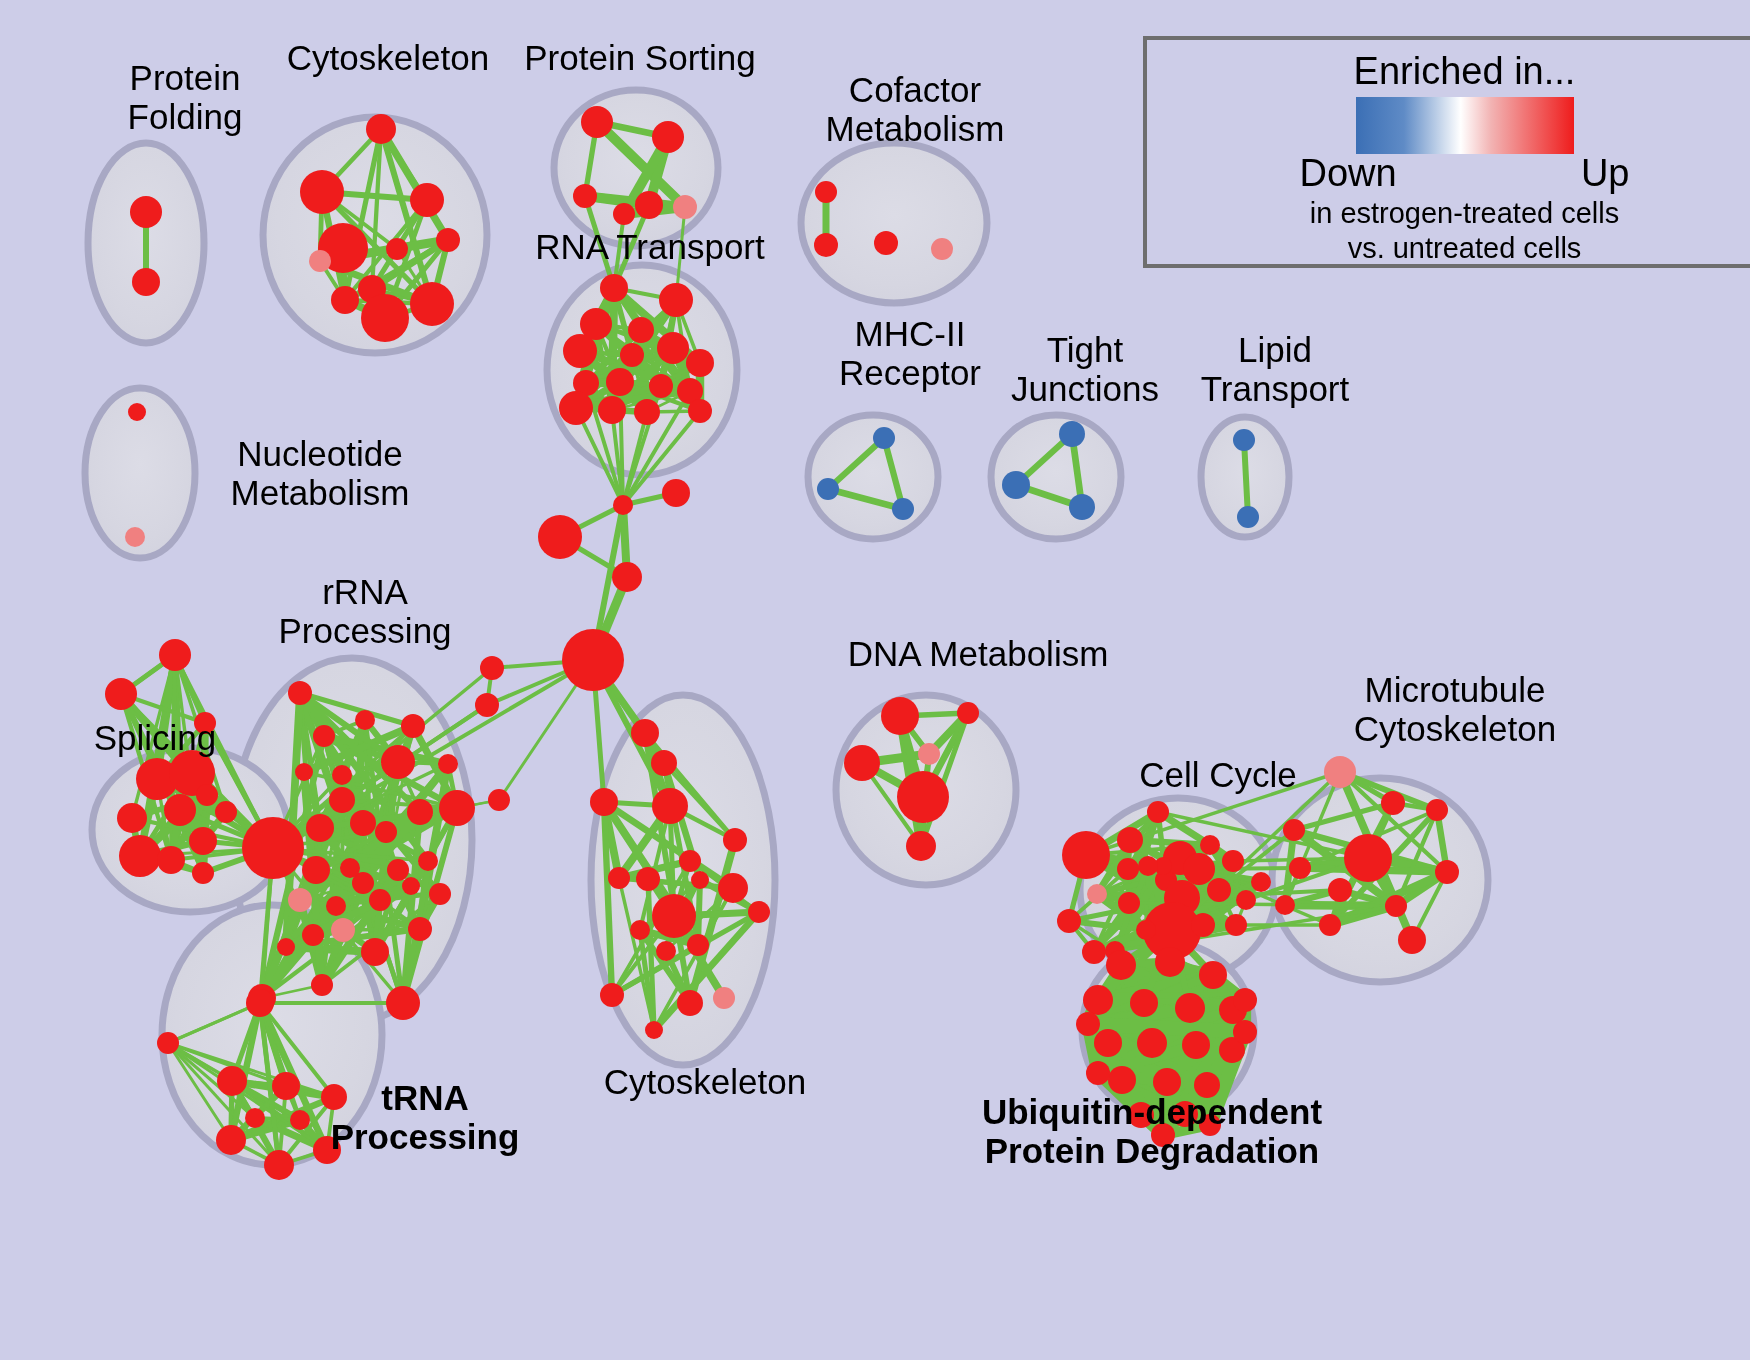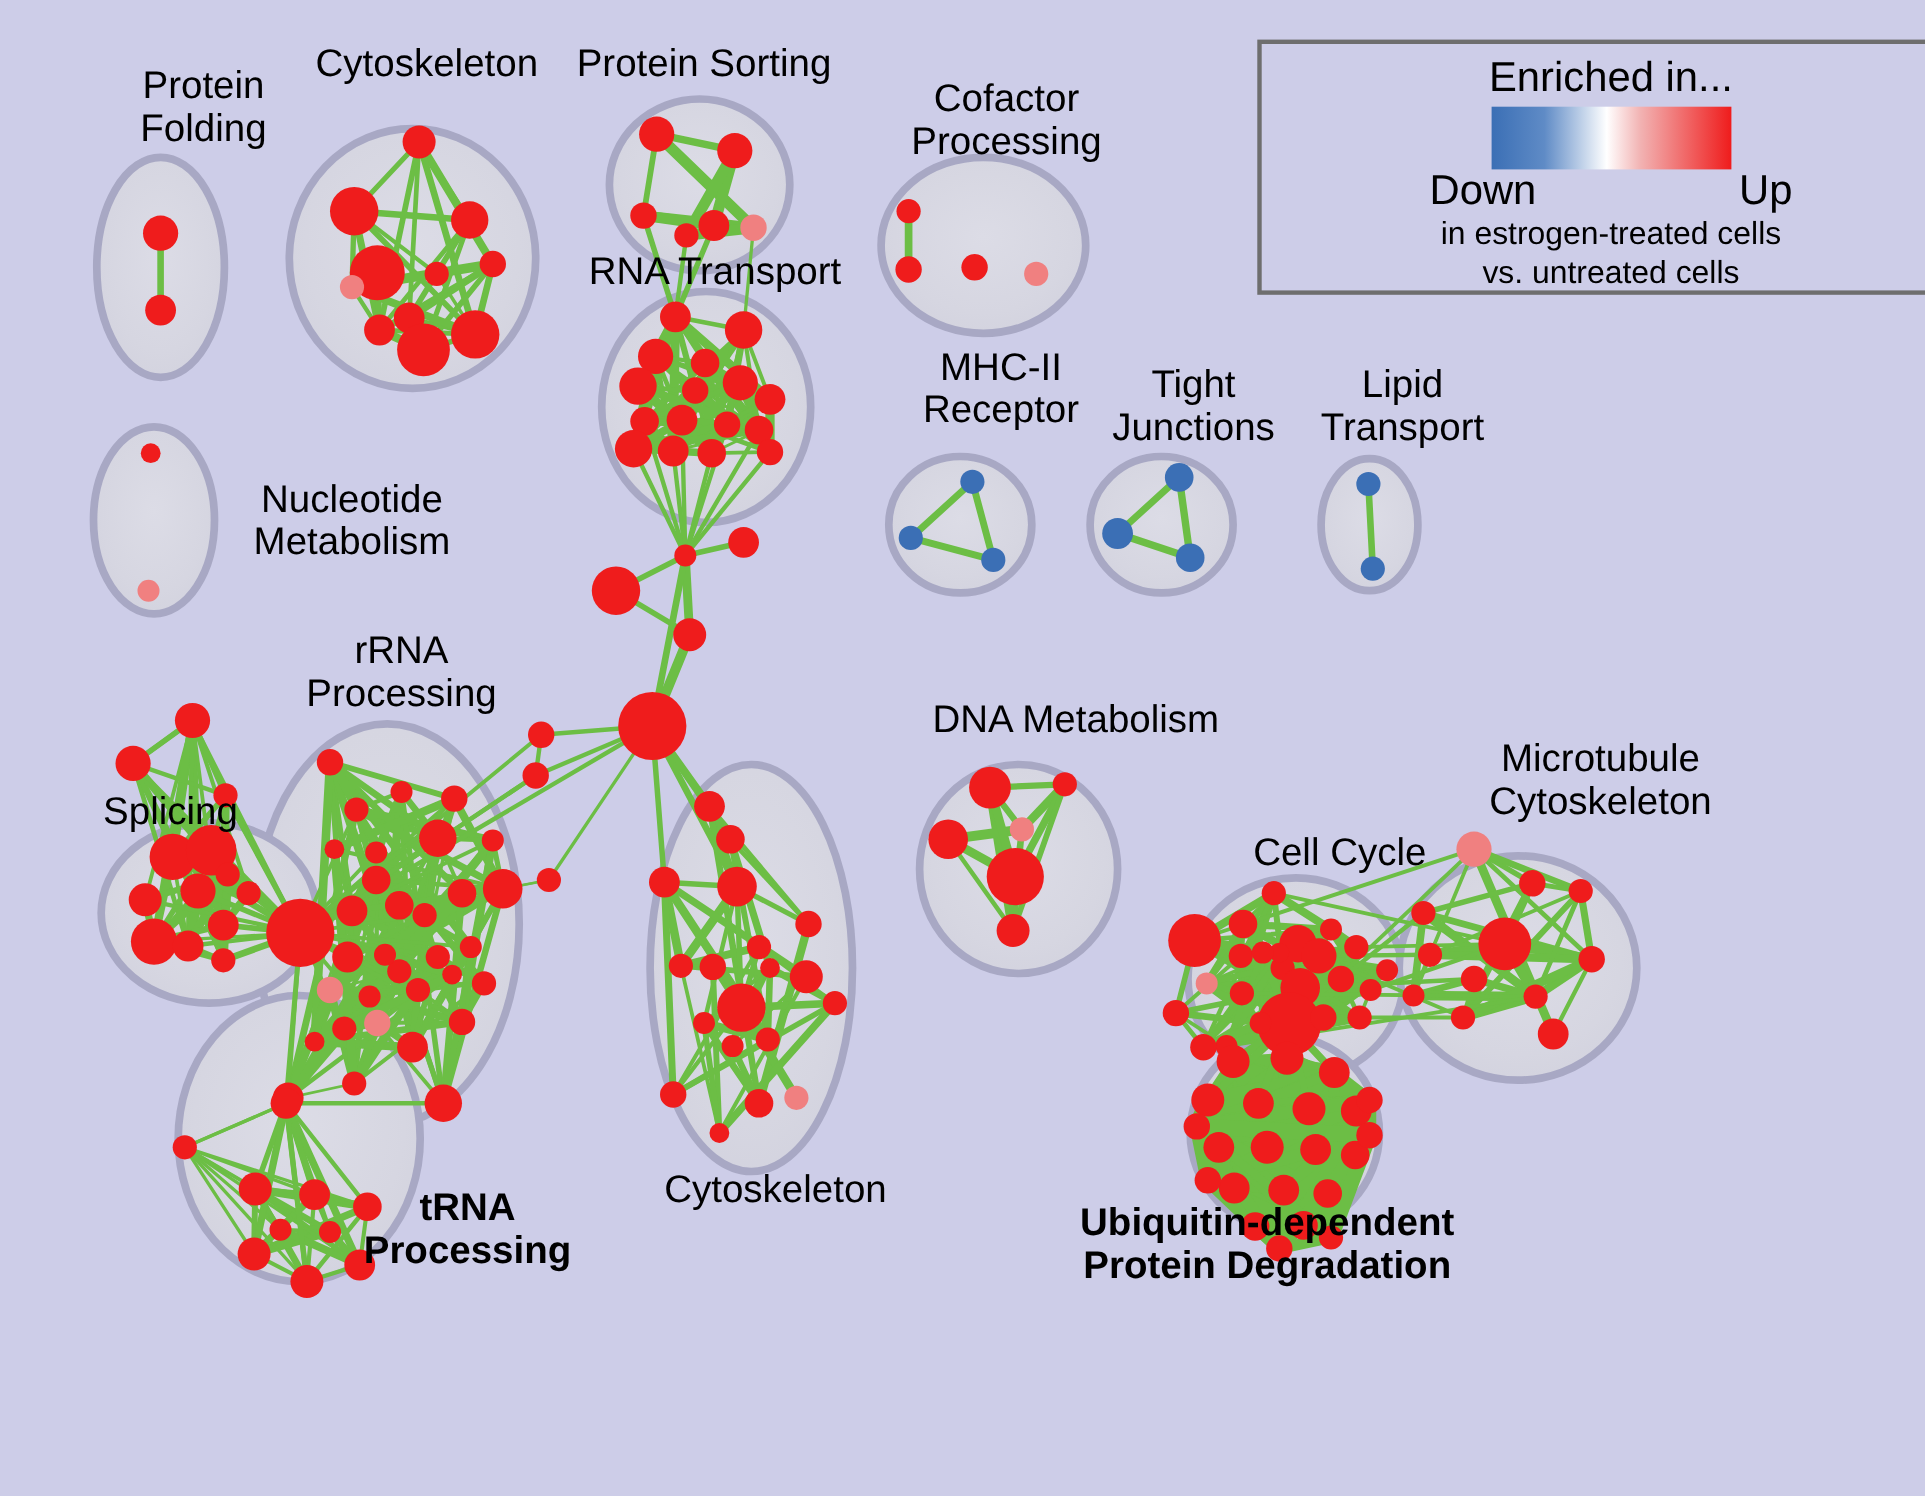--- a/index.html
+++ b/index.html
@@ -1115,21 +1115,21 @@
         <circle cx="1210" cy="1125" r="11" fill="#ef1c1c"></circle>
       </g>
   </svg>
 
   <div id="labels">
       <div class="cluster-label" style="left: 80px; top: 58px; width: 210px;">Protein
 Folding</div>
       <div class="cluster-label" style="left: 268px; top: 38px; width: 240px;">Cytoskeleton</div>
       <div class="cluster-label" style="left: 490px; top: 38px; width: 300px;">Protein Sorting</div>
       <div class="cluster-label" style="left: 790px; top: 70px; width: 250px;">Cofactor
-Processing</div>
+Metabolism</div>
       <div class="cluster-label" style="left: 505px; top: 227px; width: 290px;">RNA Transport</div>
       <div class="cluster-label" style="left: 195px; top: 434px; width: 250px;">Nucleotide
 Metabolism</div>
       <div class="cluster-label" style="left: 800px; top: 314px; width: 220px;">MHC-II
 Receptor</div>
       <div class="cluster-label" style="left: 985px; top: 330px; width: 200px;">Tight
 Junctions</div>
       <div class="cluster-label" style="left: 1175px; top: 330px; width: 200px;">Lipid
 Transport</div>
       <div class="cluster-label" style="left: 250px; top: 572px; width: 230px;">rRNA

